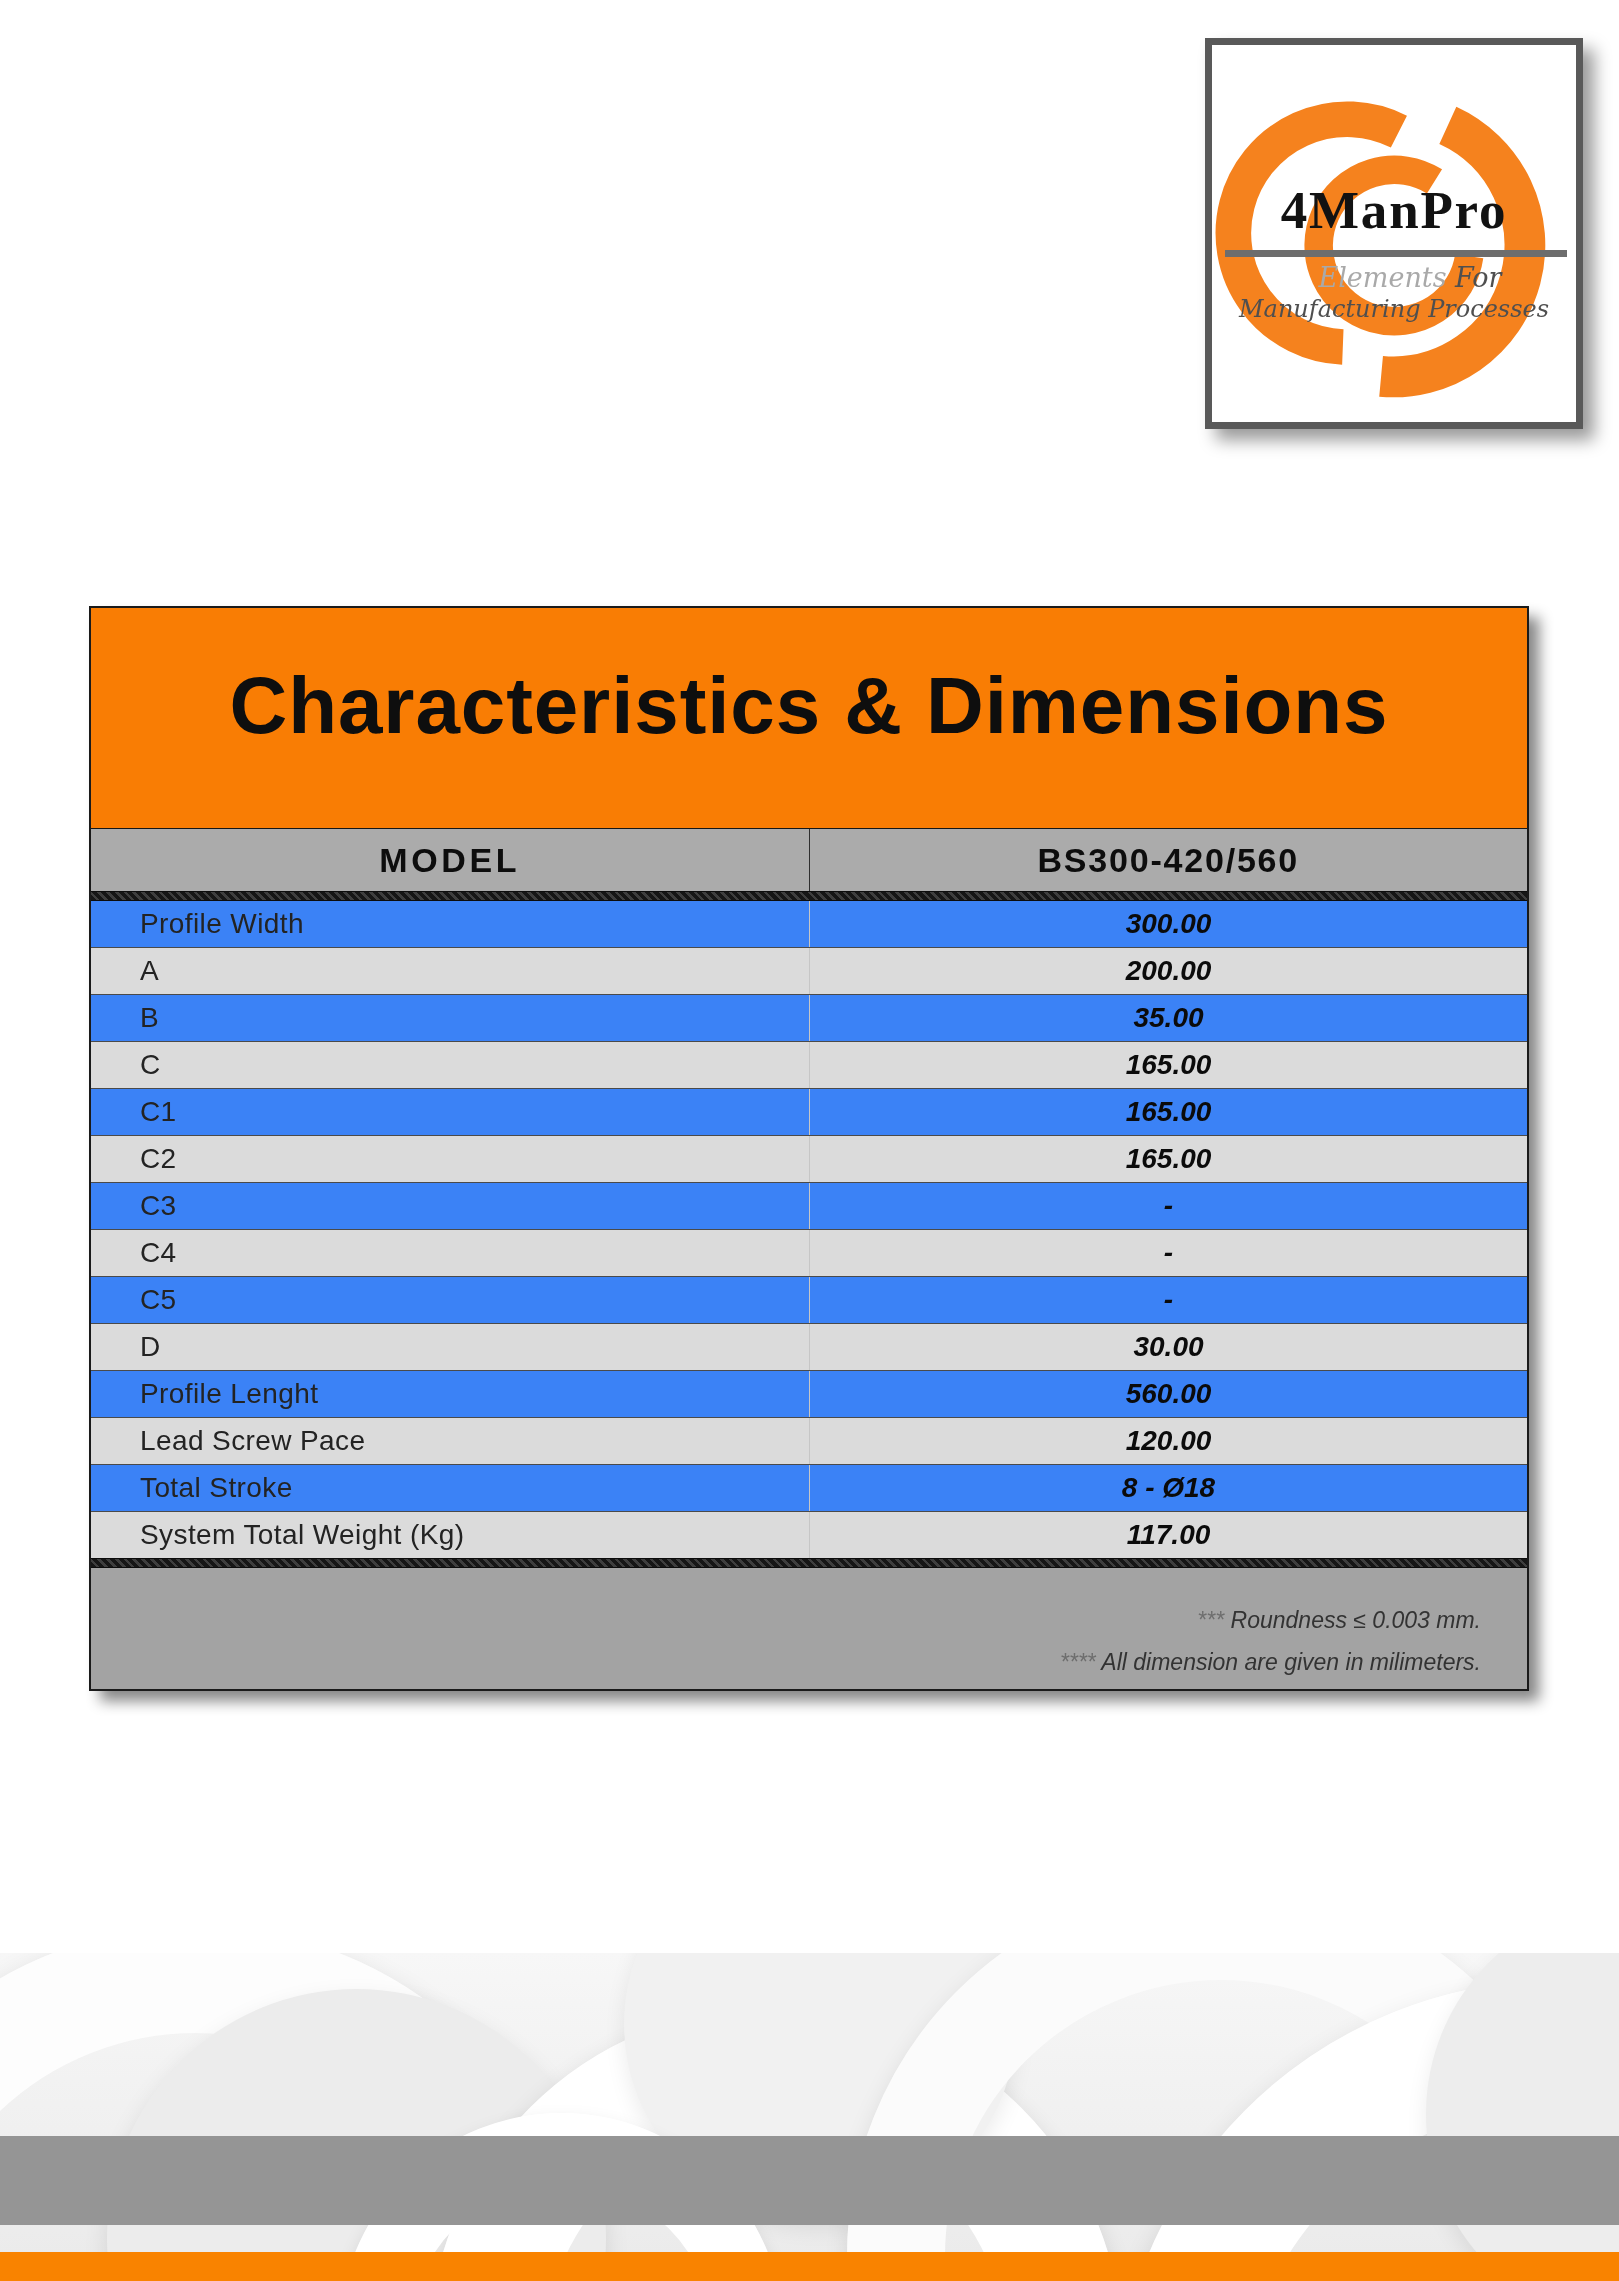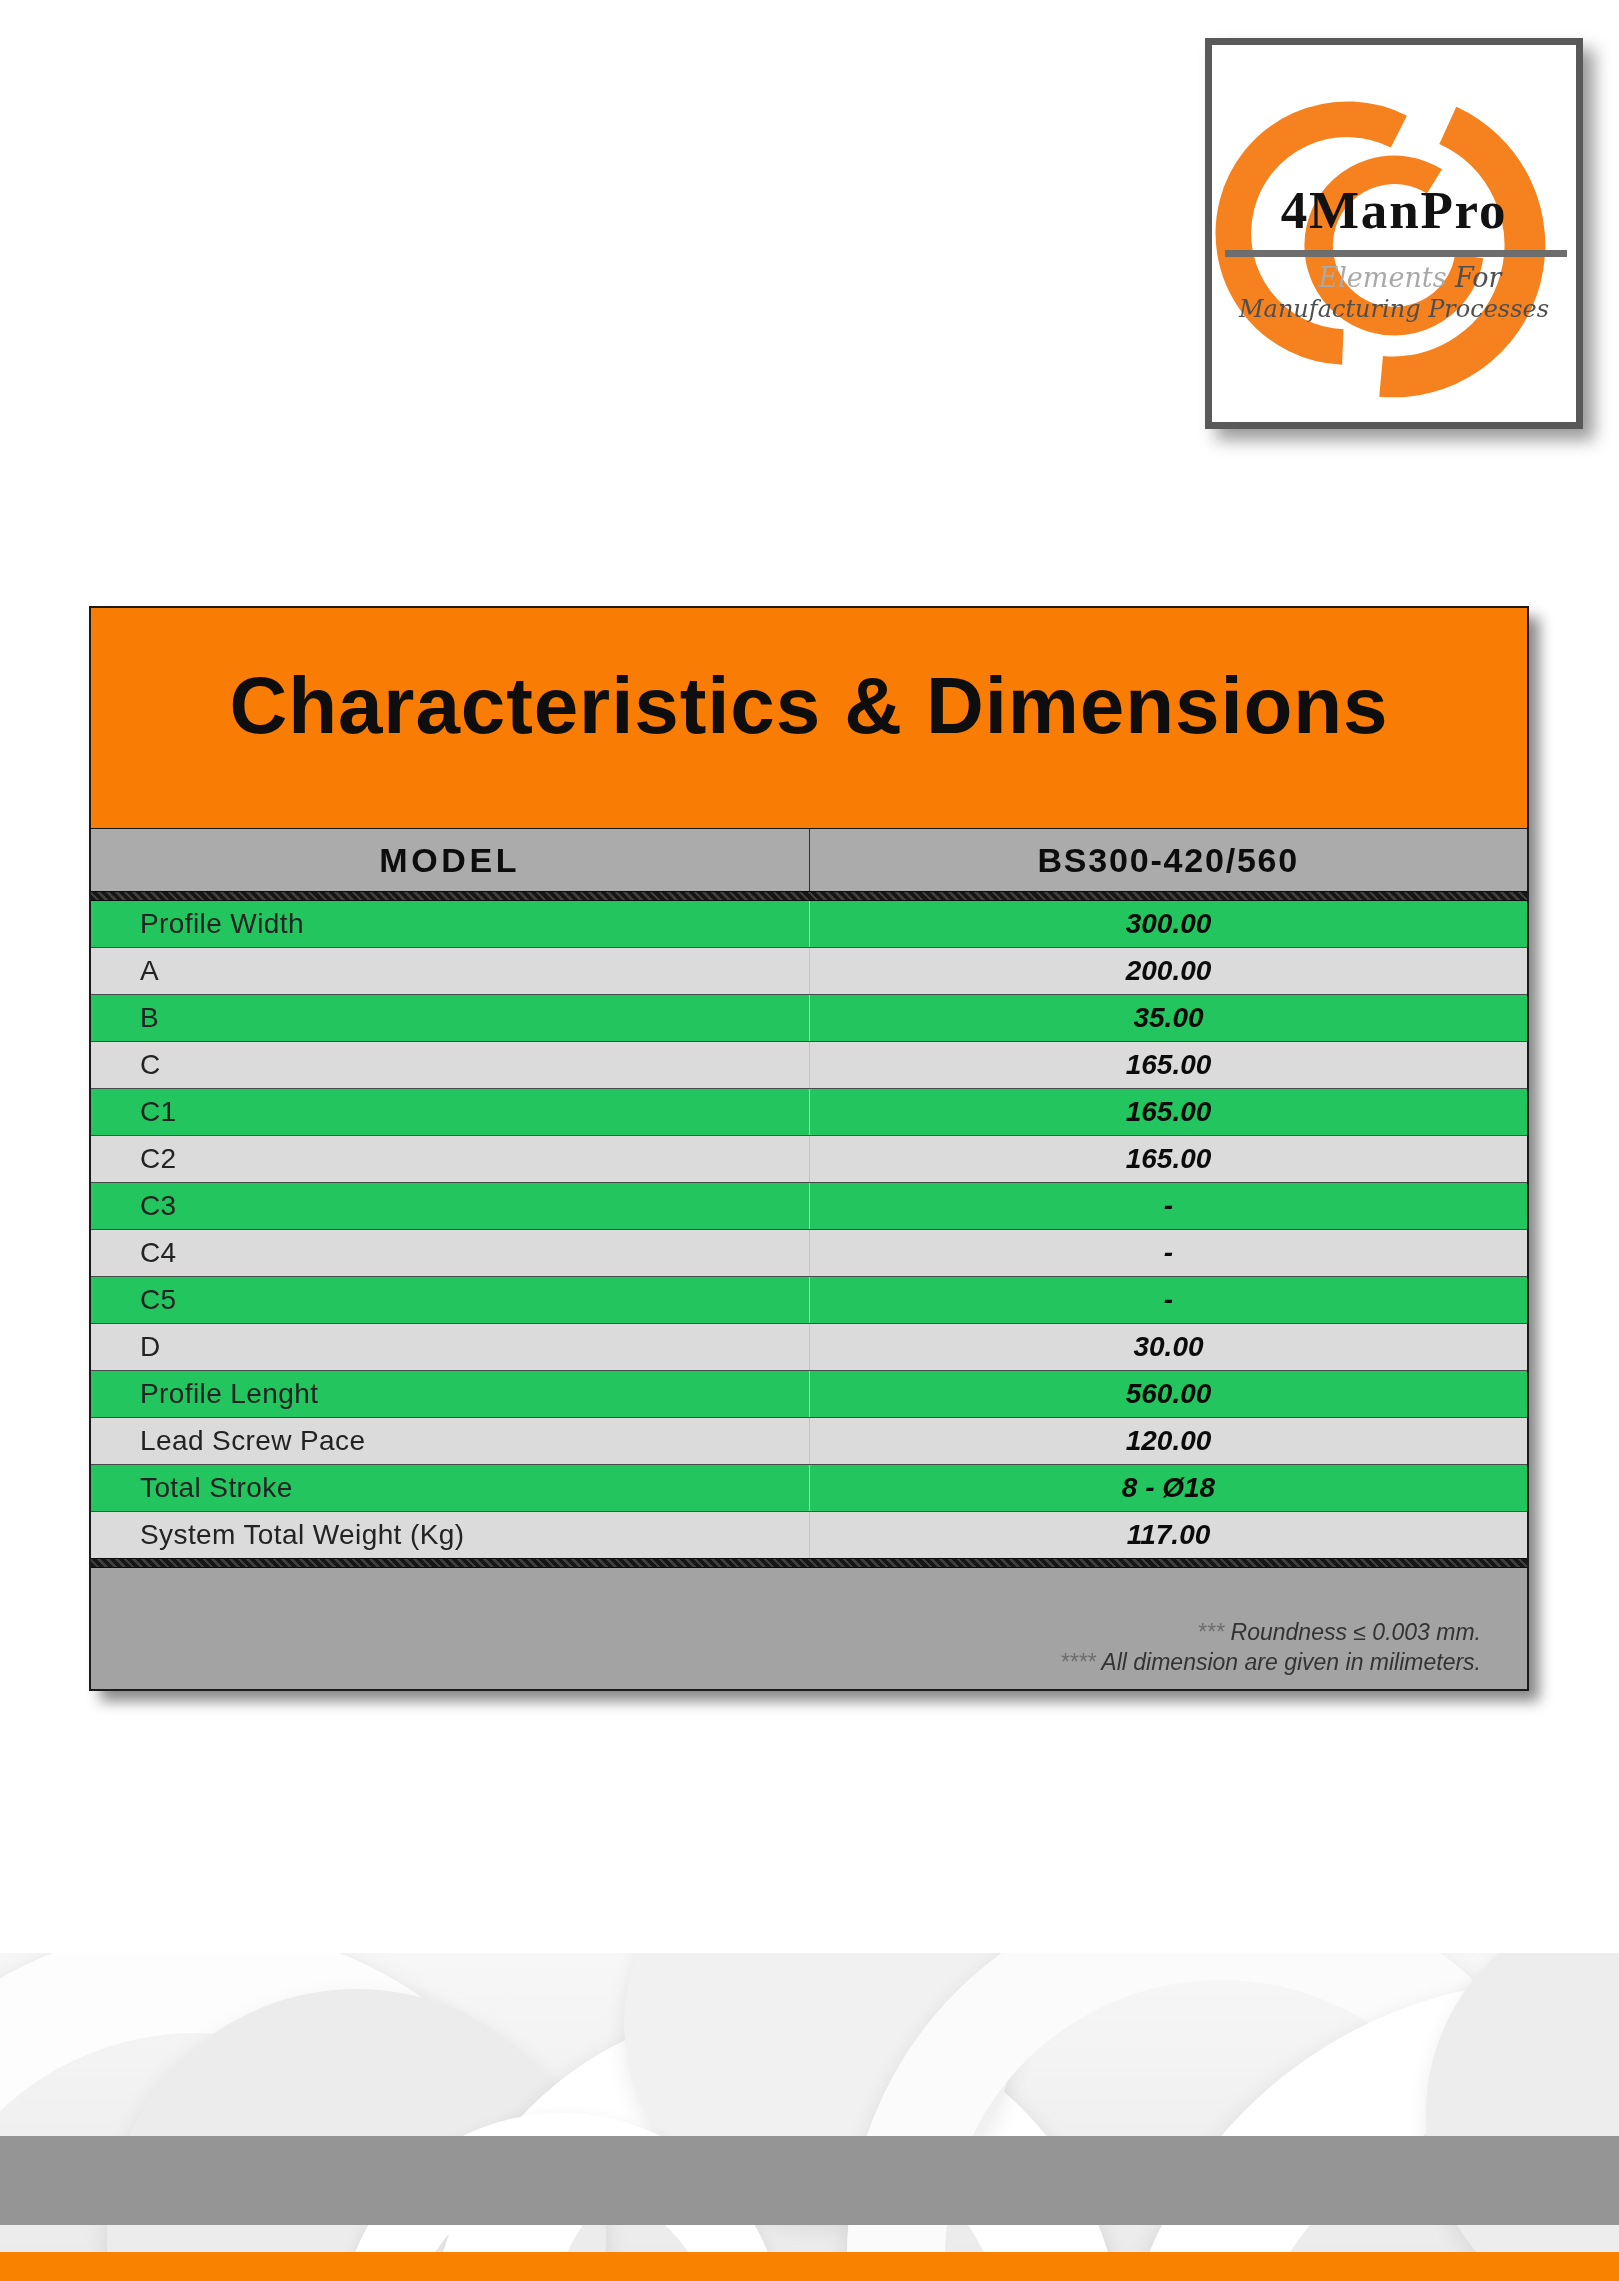--- a/index.html
+++ b/index.html
@@ -51,37 +51,37 @@
     width:50%;display:flex;align-items:center;justify-content:center;
     font-size:34px;font-weight:700;letter-spacing:3.6px;color:#0d0d0d;
   }
   .header-cell.right{border-left:1.8px solid #2f2f2f;letter-spacing:1.8px;}
   .hatch{
     height:8px;
     border-top:1.8px solid #0c0c0c;border-bottom:1.8px solid #0c0c0c;
     background:repeating-linear-gradient(45deg,#161616 0 3.6px,#3e3e3e 3.6px 6.2px);
   }
   .rows{display:flex;flex-direction:column;}
-  .t-row{display:flex;height:46px;background:#22c55e;}
+  .t-row{display:flex;height:46px;background:#3b82f6;}
   .t-row.alt{background:var(--rowAlt,#DBDBDB);}
   .t-row + .t-row{border-top:1.8px solid #4a4a4a;}
   .t-label{
     width:50%;box-sizing:border-box;padding-left:49px;
     display:flex;align-items:center;
     font-size:28px;color:#232323;letter-spacing:0.4px;
   }
   .t-value{
     width:50%;display:flex;align-items:center;justify-content:center;
     font-size:28px;font-weight:700;font-style:italic;color:#0b0b0b;
     border-left:1.8px solid #c6c6c6;box-sizing:border-box;
   }
   .table-footer{
     height:121px;background:var(--footerGray,#A3A3A3);
     display:flex;flex-direction:column;justify-content:flex-end;align-items:flex-end;
-    box-sizing:border-box;padding:0 46px 12.5px 0;
+    box-sizing:border-box;padding:0 46px 12.5px 0;gap:12px;
   }
   .note{
     font-style:italic;font-size:23px;line-height:30px;color:#333333;
   }
   .note .stars{color:#6e6e6e;}
   
   .bottom-deco{
     position:absolute;left:0;top:1953px;width:1619px;height:328px;overflow:hidden;
     background:linear-gradient(180deg,#f7f7f7 0%,#eaeaea 100%);
   }

